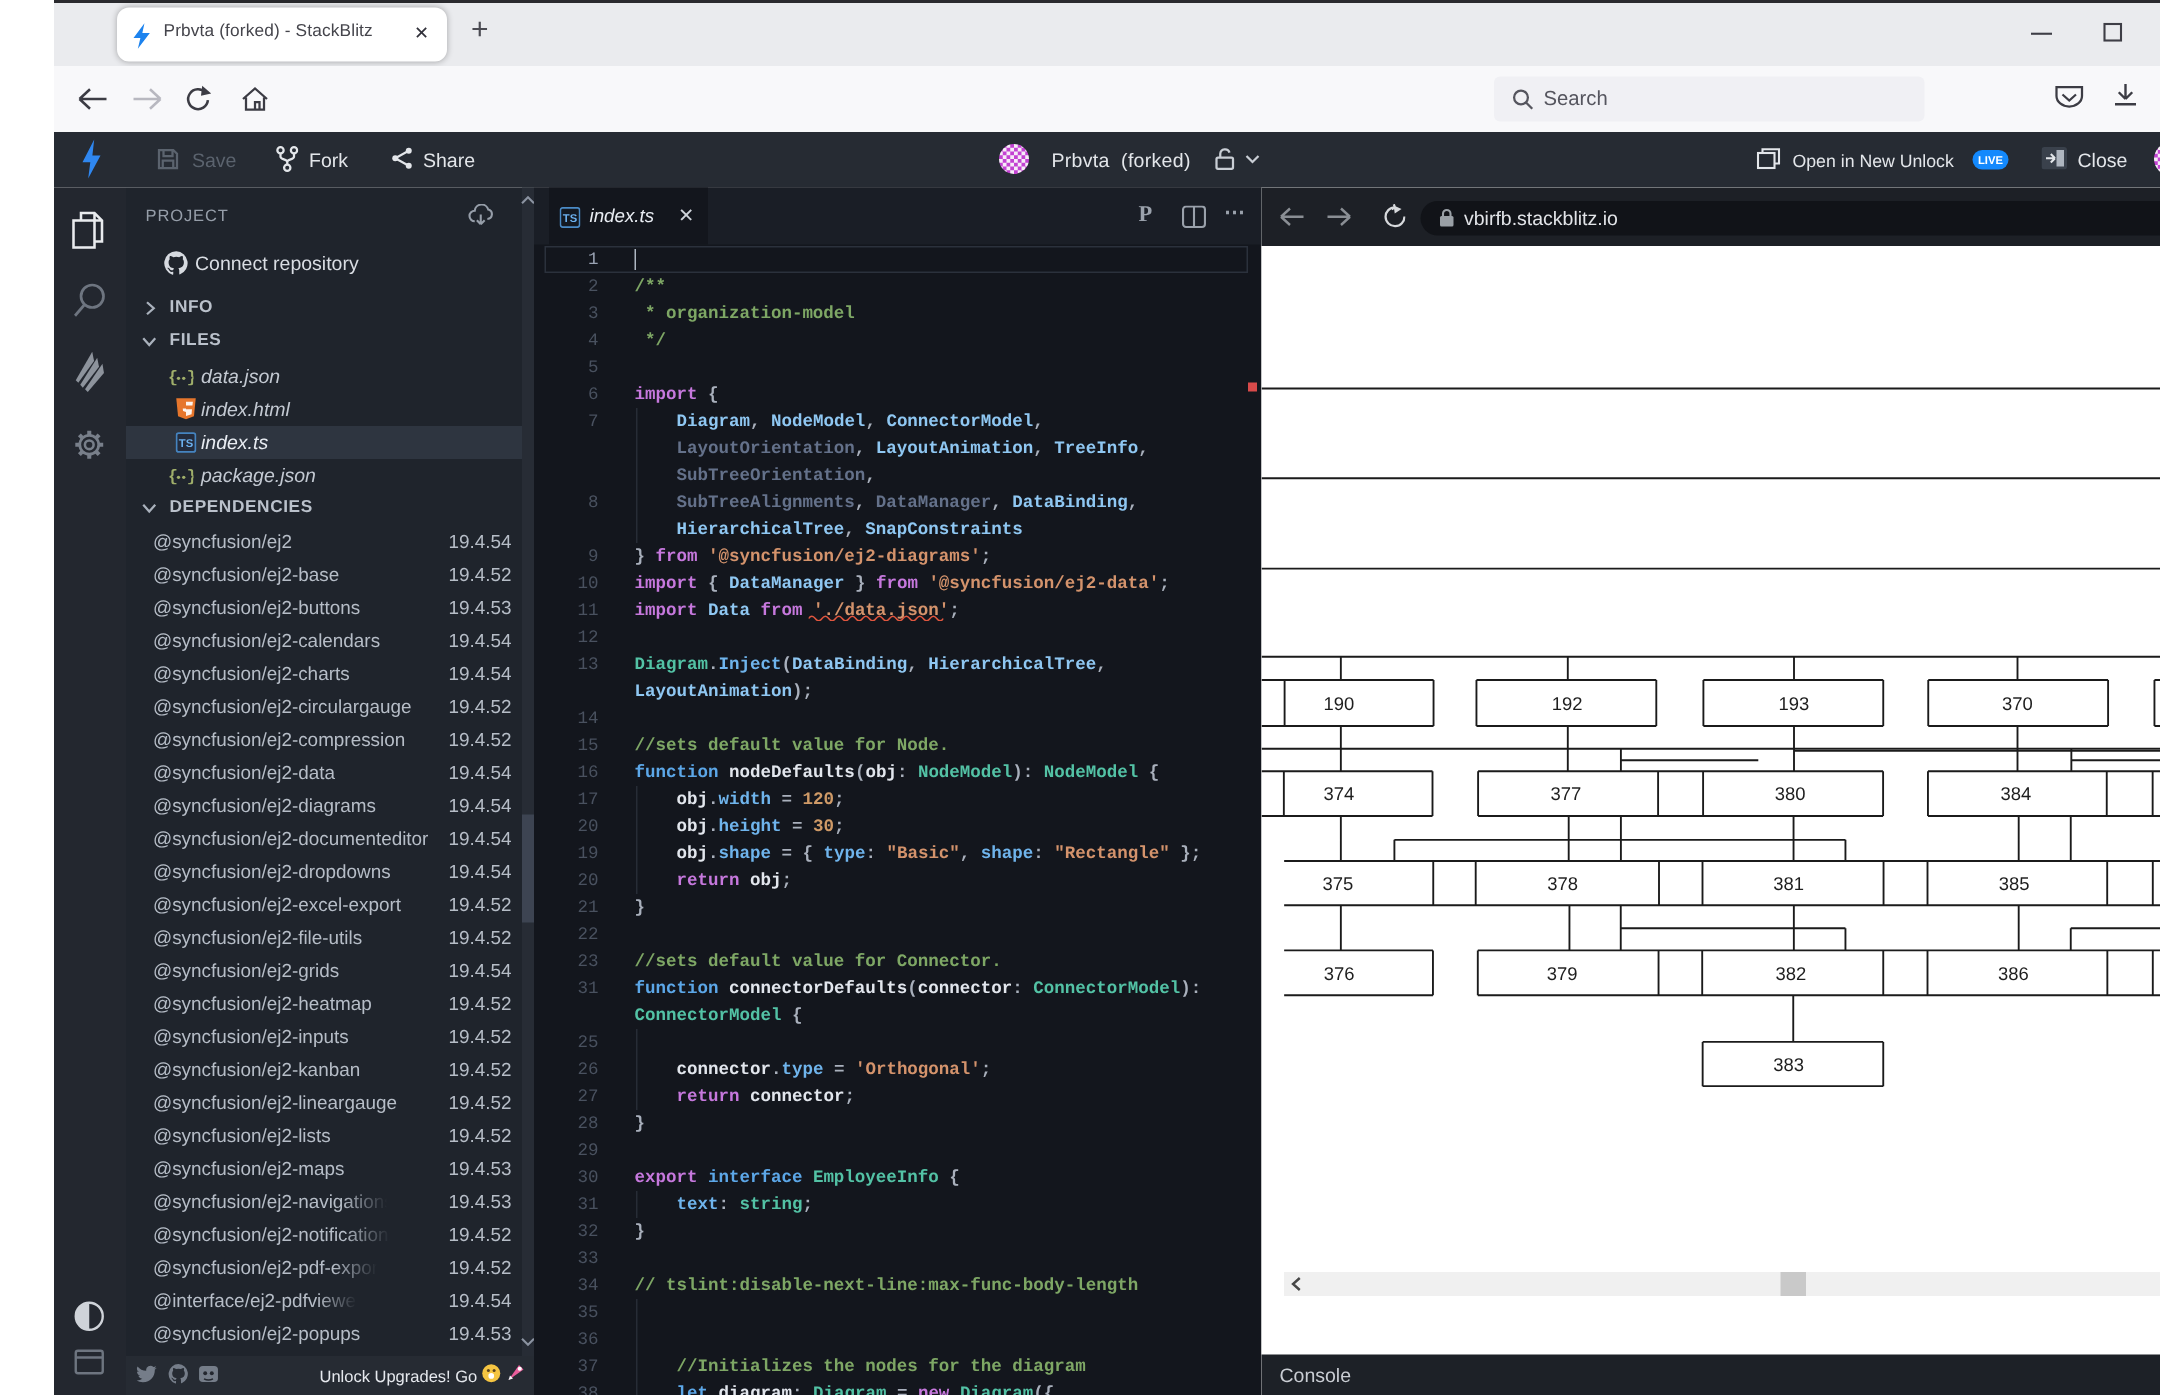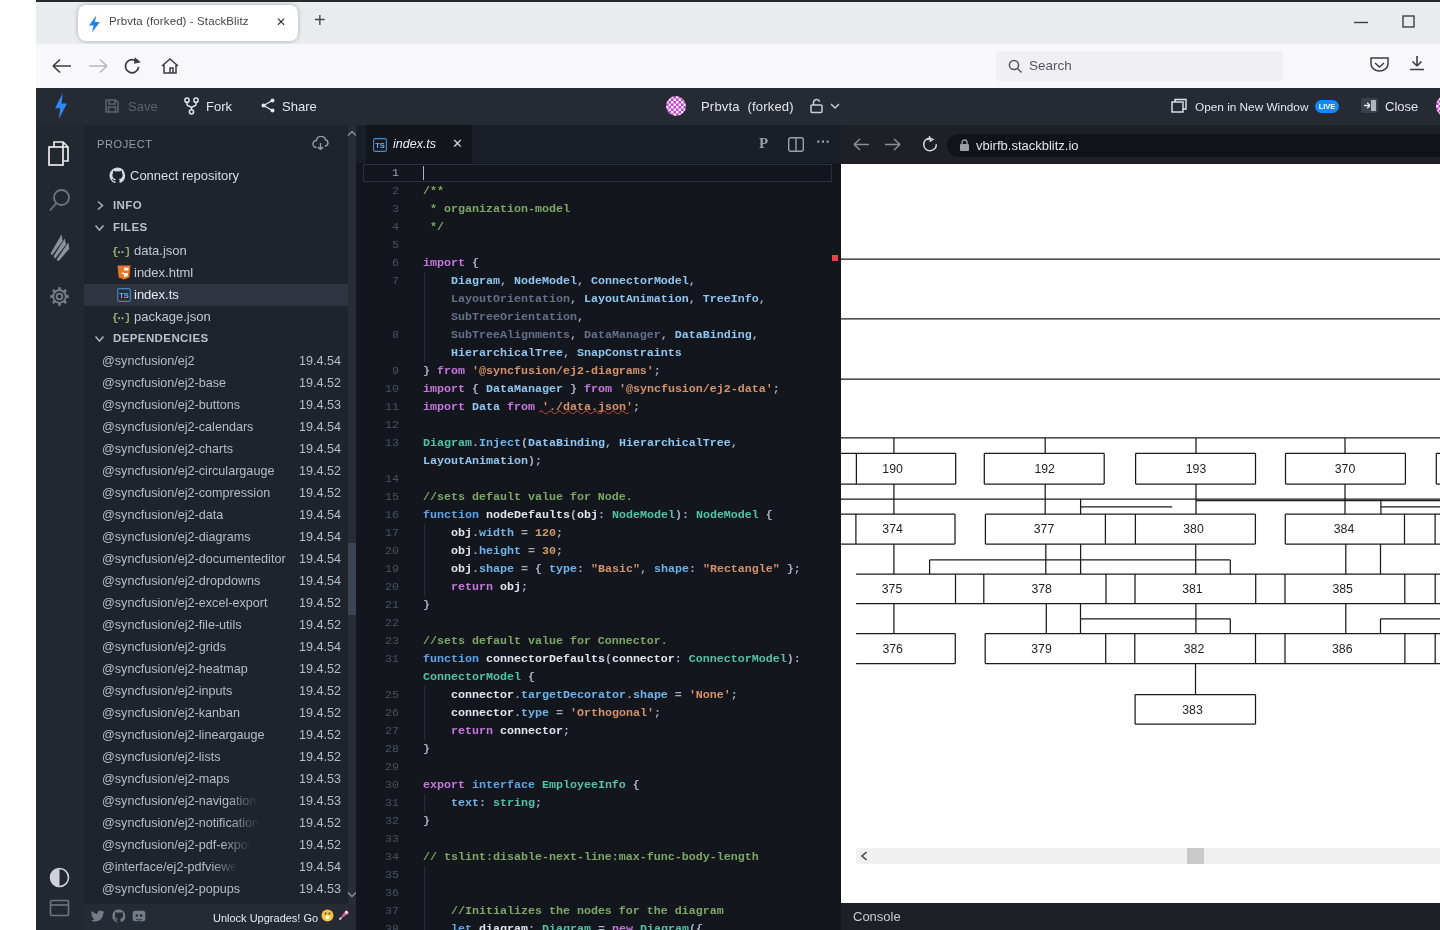--- a/index.html
+++ b/index.html
@@ -33,21 +33,21 @@
 #preview { position:absolute; left:805px; top:125px; width:635px; height:805px; background:#fff; }
 #pvbar { position:absolute; left:805px; top:125px; width:635px; height:38.5px; background:#1d2026; }
 #console { position:absolute; left:805px; top:902.5px; width:635px; height:27.5px; background:#1d2127; }
 .code { position:absolute; font-family:"Liberation Mono", monospace; font-size:11.67px;
   font-weight:700; white-space:pre; line-height:18px; height:18px; }
 .ln { position:absolute; width:43px; text-align:right; font-family:"Liberation Mono", monospace;
   font-size:11.67px; color:#49515f; line-height:18px; height:18px; }
 .dep { position:absolute; left:66px; font-size:12.6px; color:#b6bdc7; white-space:nowrap; height:22px; line-height:22px; }
 .depv { position:absolute; left:263px; font-size:12.6px; color:#b6bdc7; height:22px; line-height:22px; }
 .filerow { position:absolute; left:48px; width:264px; height:22px; }
-.filerow .nm { position:absolute; left:50px; top:3px; font-size:13px; color:#c3c9d2; }
+.filerow .nm { position:absolute; left:50px; top:3px; font-size:13px; color:#c3c9d2;font-style:italic; }
 .co { color:#7ea765; } .kw { color:#c678dd; } .kb { color:#5ca7e8; } .ty { color:#53c2a5; }
 .id { color:#e2e6ed; } .pu { color:#a9b0bc; } .bl { color:#8fc7f2; } .dim { color:#64718a; }
 .st { color:#d4936c; } .nu { color:#cf9a67; } .pr { color:#6fb4ec; }
 svg { display:block; }
 </style></head><body>
 <div id="page">
 
 <div id="tabstrip"></div>
     <div id="topline"></div>
 <div id="tab">
@@ -122,21 +122,21 @@
       <rect x="2" y="7" width="11" height="7.5" rx="1" fill="none" stroke="#c9ced5" stroke-width="1.5"></rect>
       <path d="M4.5 7 v-2.5 a 3.2 3.2 0 0 1 6.2 -.8" fill="none" stroke="#c9ced5" stroke-width="1.5"></path>
     </svg>
 <svg class="abs" style="left:793px;top:102px" width="12" height="8" viewBox="0 0 12 8">
       <path d="M2 2 l4 4 4-4" fill="none" stroke="#c9ced5" stroke-width="1.5"></path>
     </svg>
 <svg class="abs" style="left:1135px;top:98px" width="17" height="16" viewBox="0 0 17 16">
       <rect x="1" y="4" width="11" height="10" fill="none" stroke="#e3e6ea" stroke-width="1.4"></rect>
       <path d="M4 4 V1.5 h11 v9.5 h-3" fill="none" stroke="#e3e6ea" stroke-width="1.4"></path>
     </svg>
-<div class="itm" style="left:1159px;font-size:11.8px">Open in New Window</div>
+<div class="itm" style="left:1159px;font-size:11.8px">Open in New Unlock</div>
 <div class="abs" style="left:1279px;top:100px;width:24px;height:13px;background:#1389fd;border-radius:6.5px;font-size:7.5px;font-weight:bold;color:#fff;text-align:center;line-height:14px">LIVE</div>
 <svg class="abs" style="left:1325px;top:98px" width="18" height="15" viewBox="0 0 18 15">
       <rect x="0" y="0" width="17" height="15" rx="2" fill="#3a414c"></rect>
       <rect x="10" y="2" width="5" height="11" fill="#aeb5bf"></rect>
       <path d="M3 7.5 h6 M9 7.5 l-2.8 -2.8 M9 7.5 l-2.8 2.8" stroke="#e3e6ea" stroke-width="1.4" fill="none"></path>
     </svg>
 <div class="itm" style="left:1349px">Close</div>
 <svg class="abs" style="left:1400px;top:95px" width="22" height="22" viewBox="0 0 22 22">
       <circle cx="11" cy="11" r="11" fill="url(#chk)"></circle>
     </svg>
@@ -376,21 +376,20 @@
 <div class="code" style="left:387px;top:578px"><span class="pu">    </span><span class="kw">return</span><span class="id"> obj</span><span class="pu">;</span></div>
 <div class="ln" style="left:320px;top:596px;color:#49515f">21</div>
 <div class="code" style="left:387px;top:596px"><span class="pu">}</span></div>
 <div class="ln" style="left:320px;top:614px;color:#49515f">22</div>
 <div class="ln" style="left:320px;top:632px;color:#49515f">23</div>
 <div class="code" style="left:387px;top:632px"><span class="co">//sets default value for Connector.</span></div>
 <div class="ln" style="left:320px;top:650px;color:#49515f">31</div>
 <div class="code" style="left:387px;top:650px"><span class="kb">function </span><span class="id">connectorDefaults</span><span class="pu">(</span><span class="id">connector</span><span class="pu">: </span><span class="ty">ConnectorModel</span><span class="pu">):</span></div>
 <div class="code" style="left:387px;top:668px"><span class="ty">ConnectorModel</span><span class="pu"> {</span></div>
 <div class="ln" style="left:320px;top:686px;color:#49515f">25</div>
-<div class="code" style="left:387px;top:686px"><span class="pu">    </span><span class="id">connector</span><span class="pu">.</span><span class="pr">targetDecorator</span><span class="pu">.</span><span class="pr">shape</span><span class="pu"> = </span><span class="st">'None'</span><span class="pu">;</span></div>
 <div class="ln" style="left:320px;top:704px;color:#49515f">26</div>
 <div class="code" style="left:387px;top:704px"><span class="pu">    </span><span class="id">connector</span><span class="pu">.</span><span class="pr">type</span><span class="pu"> = </span><span class="st">'Orthogonal'</span><span class="pu">;</span></div>
 <div class="ln" style="left:320px;top:722px;color:#49515f">27</div>
 <div class="code" style="left:387px;top:722px"><span class="pu">    </span><span class="kw">return</span><span class="id"> connector</span><span class="pu">;</span></div>
 <div class="ln" style="left:320px;top:740px;color:#49515f">28</div>
 <div class="code" style="left:387px;top:740px"><span class="pu">}</span></div>
 <div class="ln" style="left:320px;top:758px;color:#49515f">29</div>
 <div class="ln" style="left:320px;top:776px;color:#49515f">30</div>
 <div class="code" style="left:387px;top:776px"><span class="kw">export </span><span class="kb">interface </span><span class="ty">EmployeeInfo</span><span class="pu"> {</span></div>
 <div class="ln" style="left:320px;top:794px;color:#49515f">31</div>

